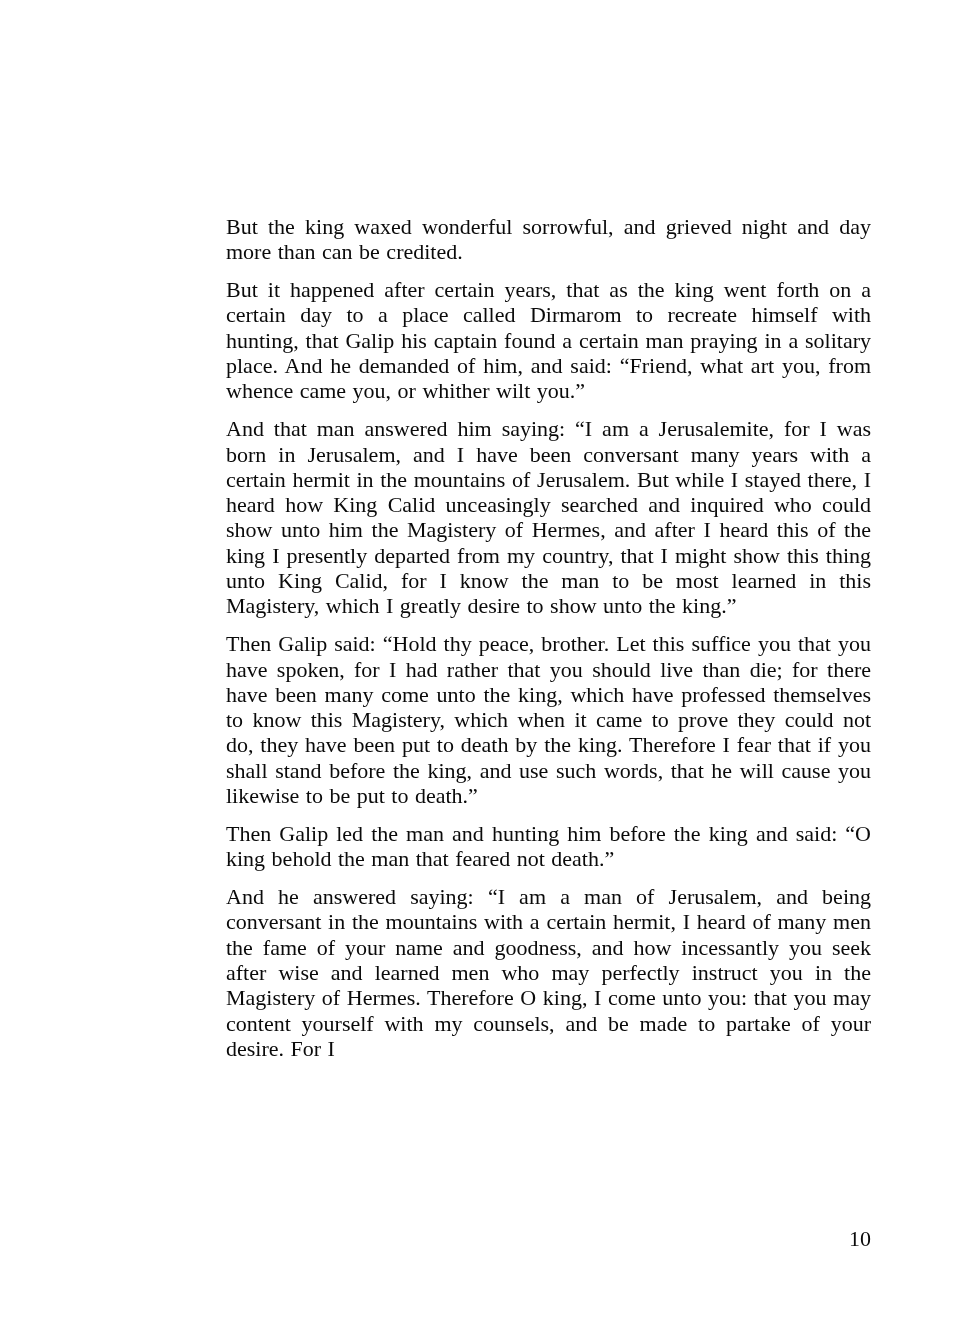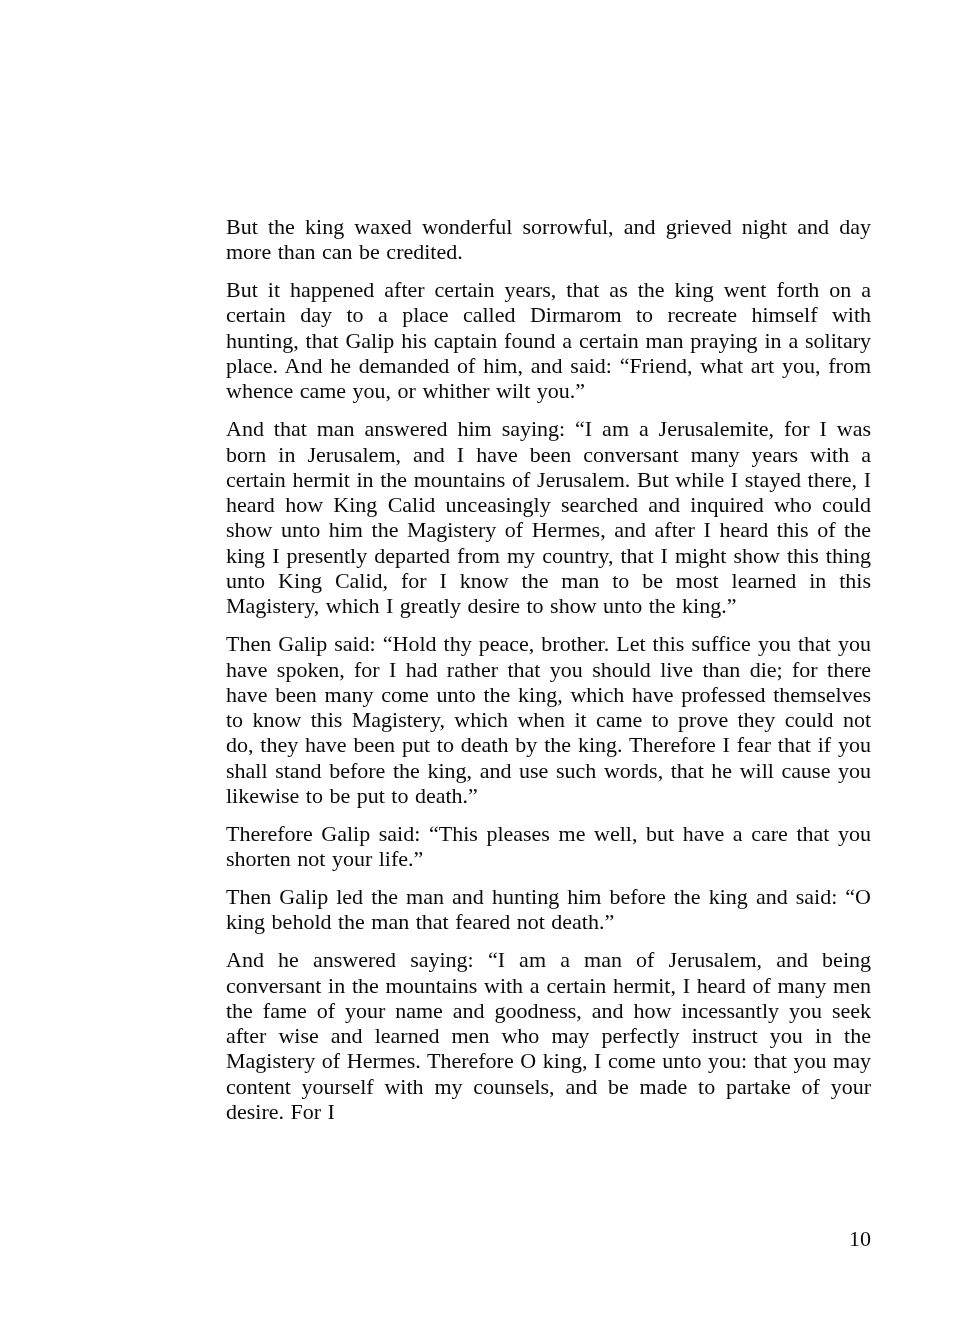--- a/index.html
+++ b/index.html
@@ -53,18 +53,17 @@
 </style>
 </head>
 <body>
 
 <div class="page">
   <div class="text-block">
     <p class="para">But the king waxed wonderful sorrowful, and grieved night and day more than can be credited.</p>
     <p class="para">But it happened after certain years, that as the king went forth on a certain day to a place called Dirmarom to recreate himself with hunting, that Galip his captain found a certain man praying in a solitary place. And he demanded of him, and said: “Friend, what art you, from whence came you, or whither wilt you.”</p>
     <p class="para">And that man answered him saying: “I am a Jerusalemite, for I was born in Jerusalem, and I have been conversant many years with a certain hermit in the mountains of Jerusalem. But while I stayed there, I heard how King Calid unceasingly searched and inquired who could show unto him the Magistery of Hermes, and after I heard this of the king I presently departed from my country, that I might show this thing unto King Calid, for I know the man to be most learned in this Magistery, which I greatly desire to show unto the king.”</p>
     <p class="para">Then Galip said: “Hold thy peace, brother. Let this suffice you that you have spoken, for I had rather that you should live than die; for there have been many come unto the king, which have professed themselves to know this Magistery, which when it came to prove they could not do, they have been put to death by the king. Therefore I fear that if you shall stand before the king, and use such words, that he will cause you likewise to be put to death.”</p>
-    <p class="para">Therefore Galip said: “This pleases me well, but have a care that you shorten not your life.”</p>
     <p class="para">Then Galip led the man and hunting him before the king and said: “O king behold the man that feared not death.”</p>
     <p class="para">And he answered saying: “I am a man of Jerusalem, and being conversant in the mountains with a certain hermit, I heard of many men the fame of your name and goodness, and how incessantly you seek after wise and learned men who may perfectly instruct you in the Magistery of Hermes. Therefore O king, I come unto you: that you may content yourself with my counsels, and be made to partake of your desire. For I</p>
   </div>
   <div class="page-footer">10</div>
 </div>
 
 </body></html>

